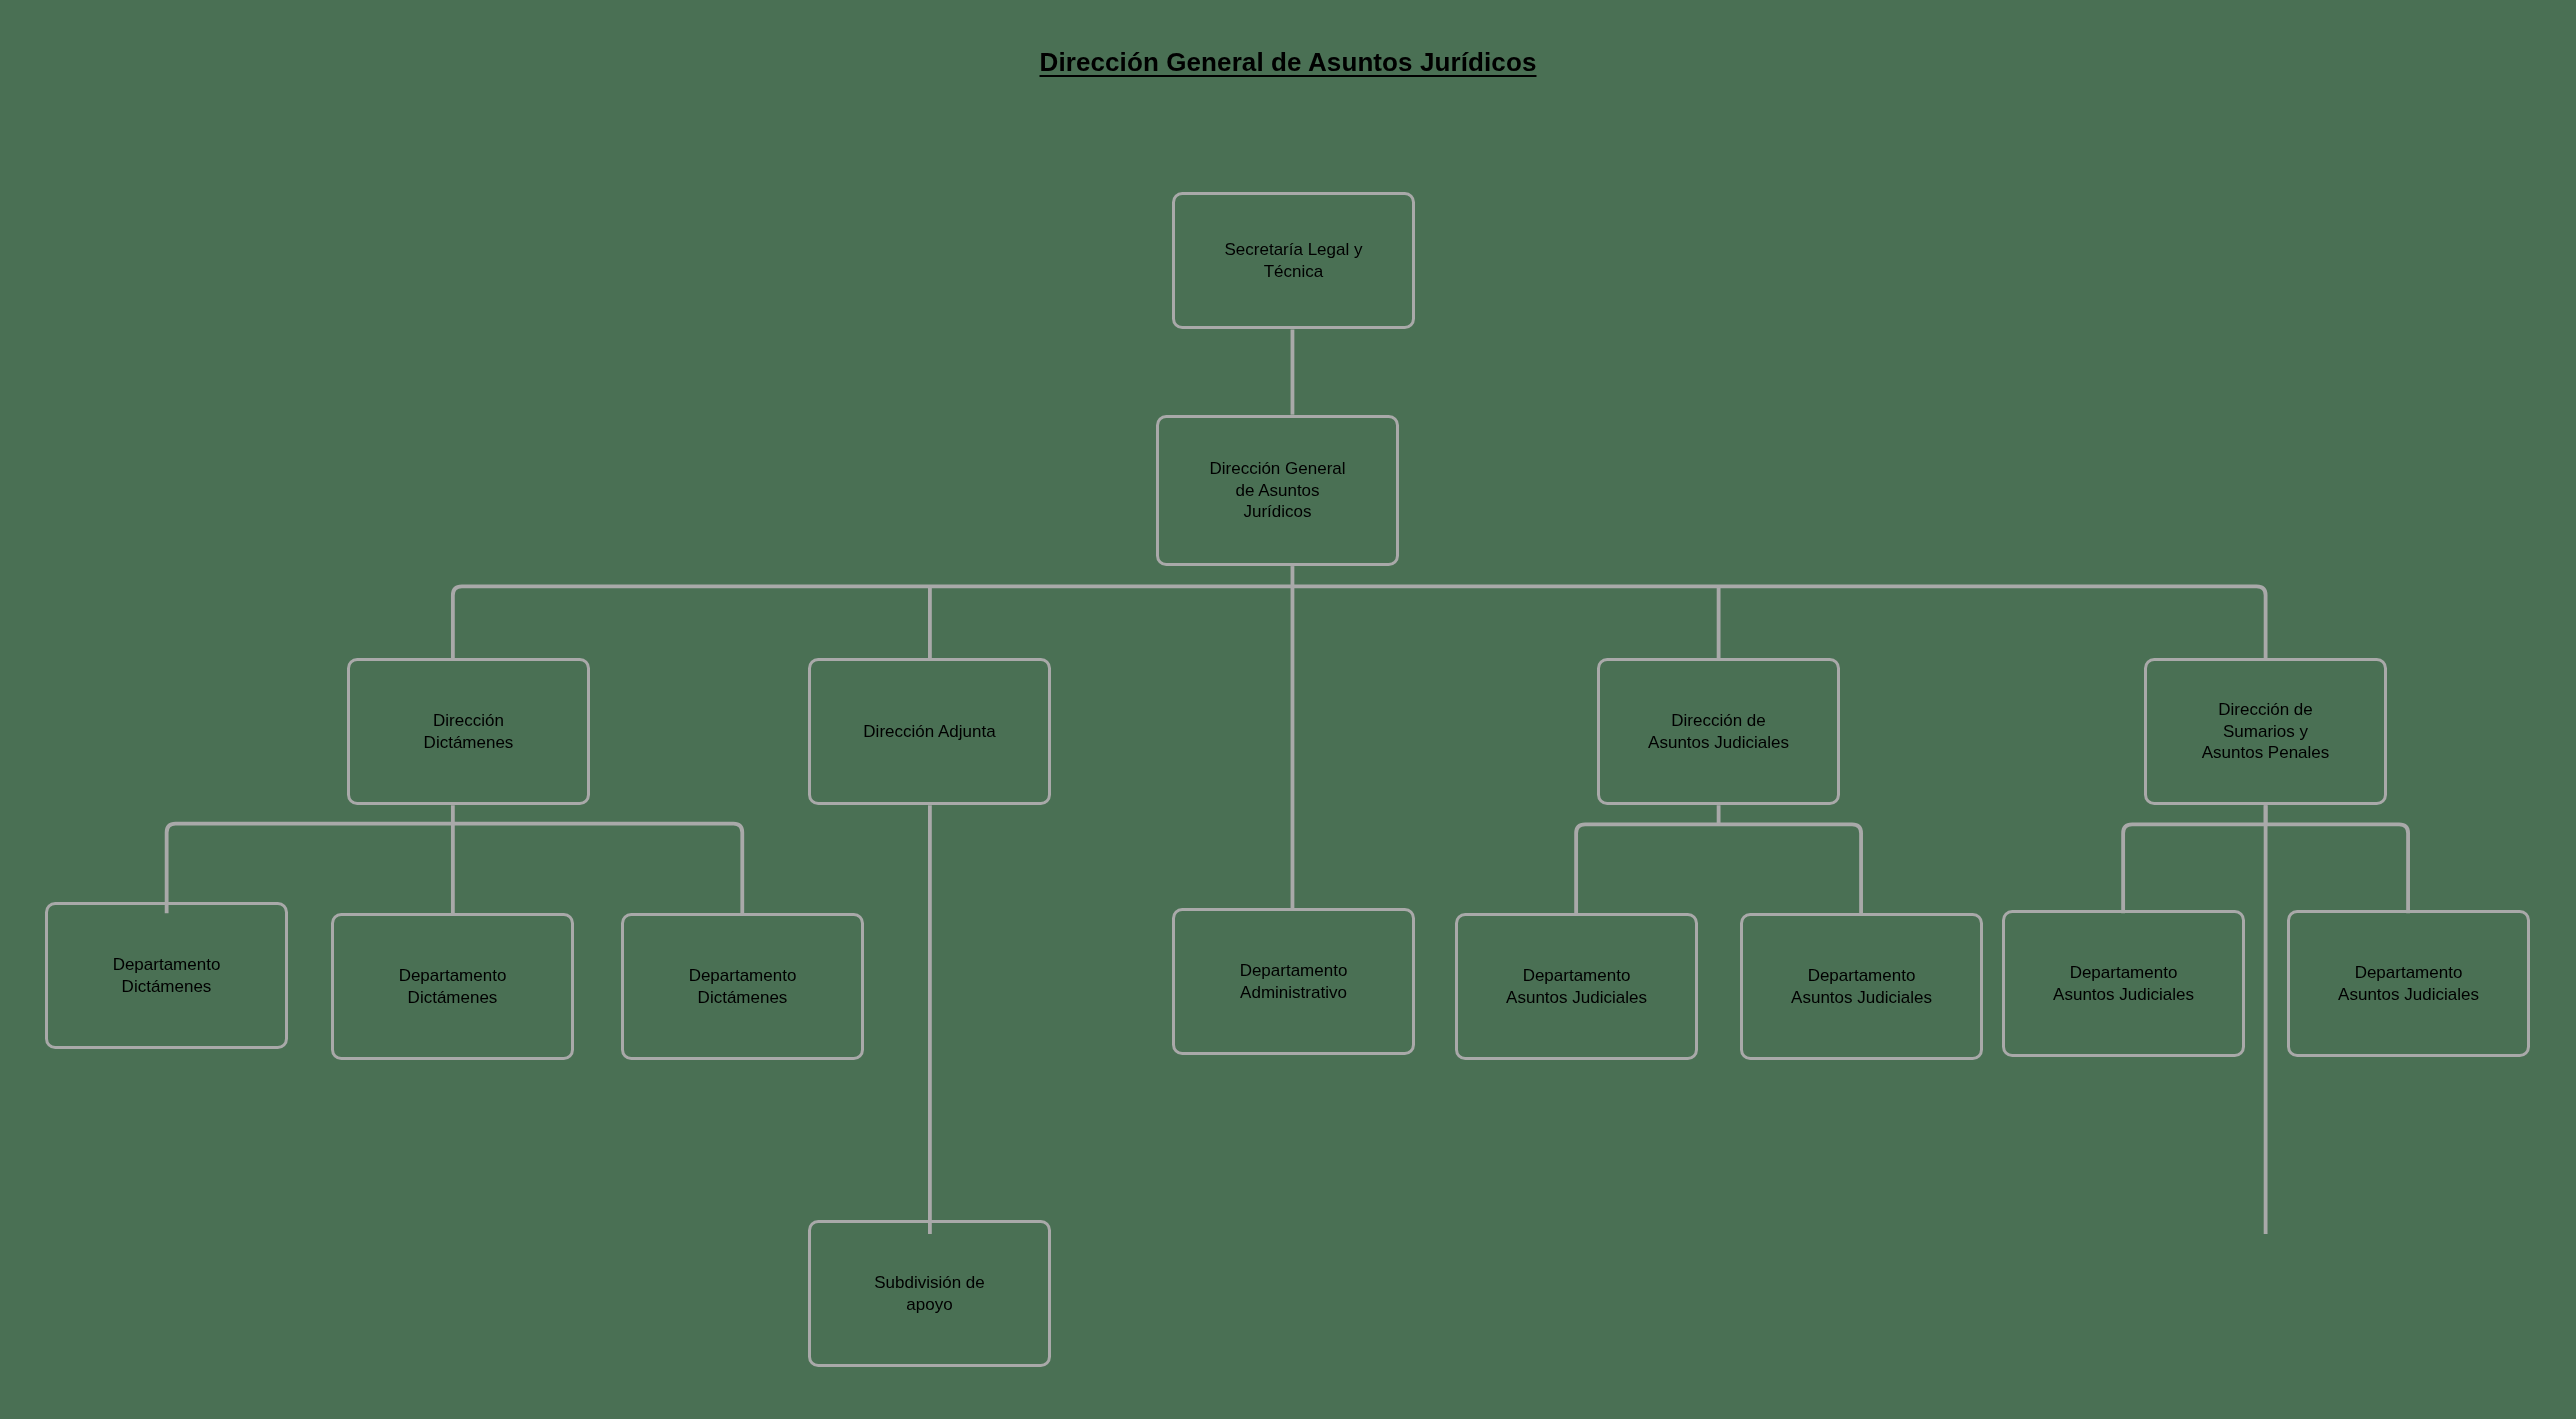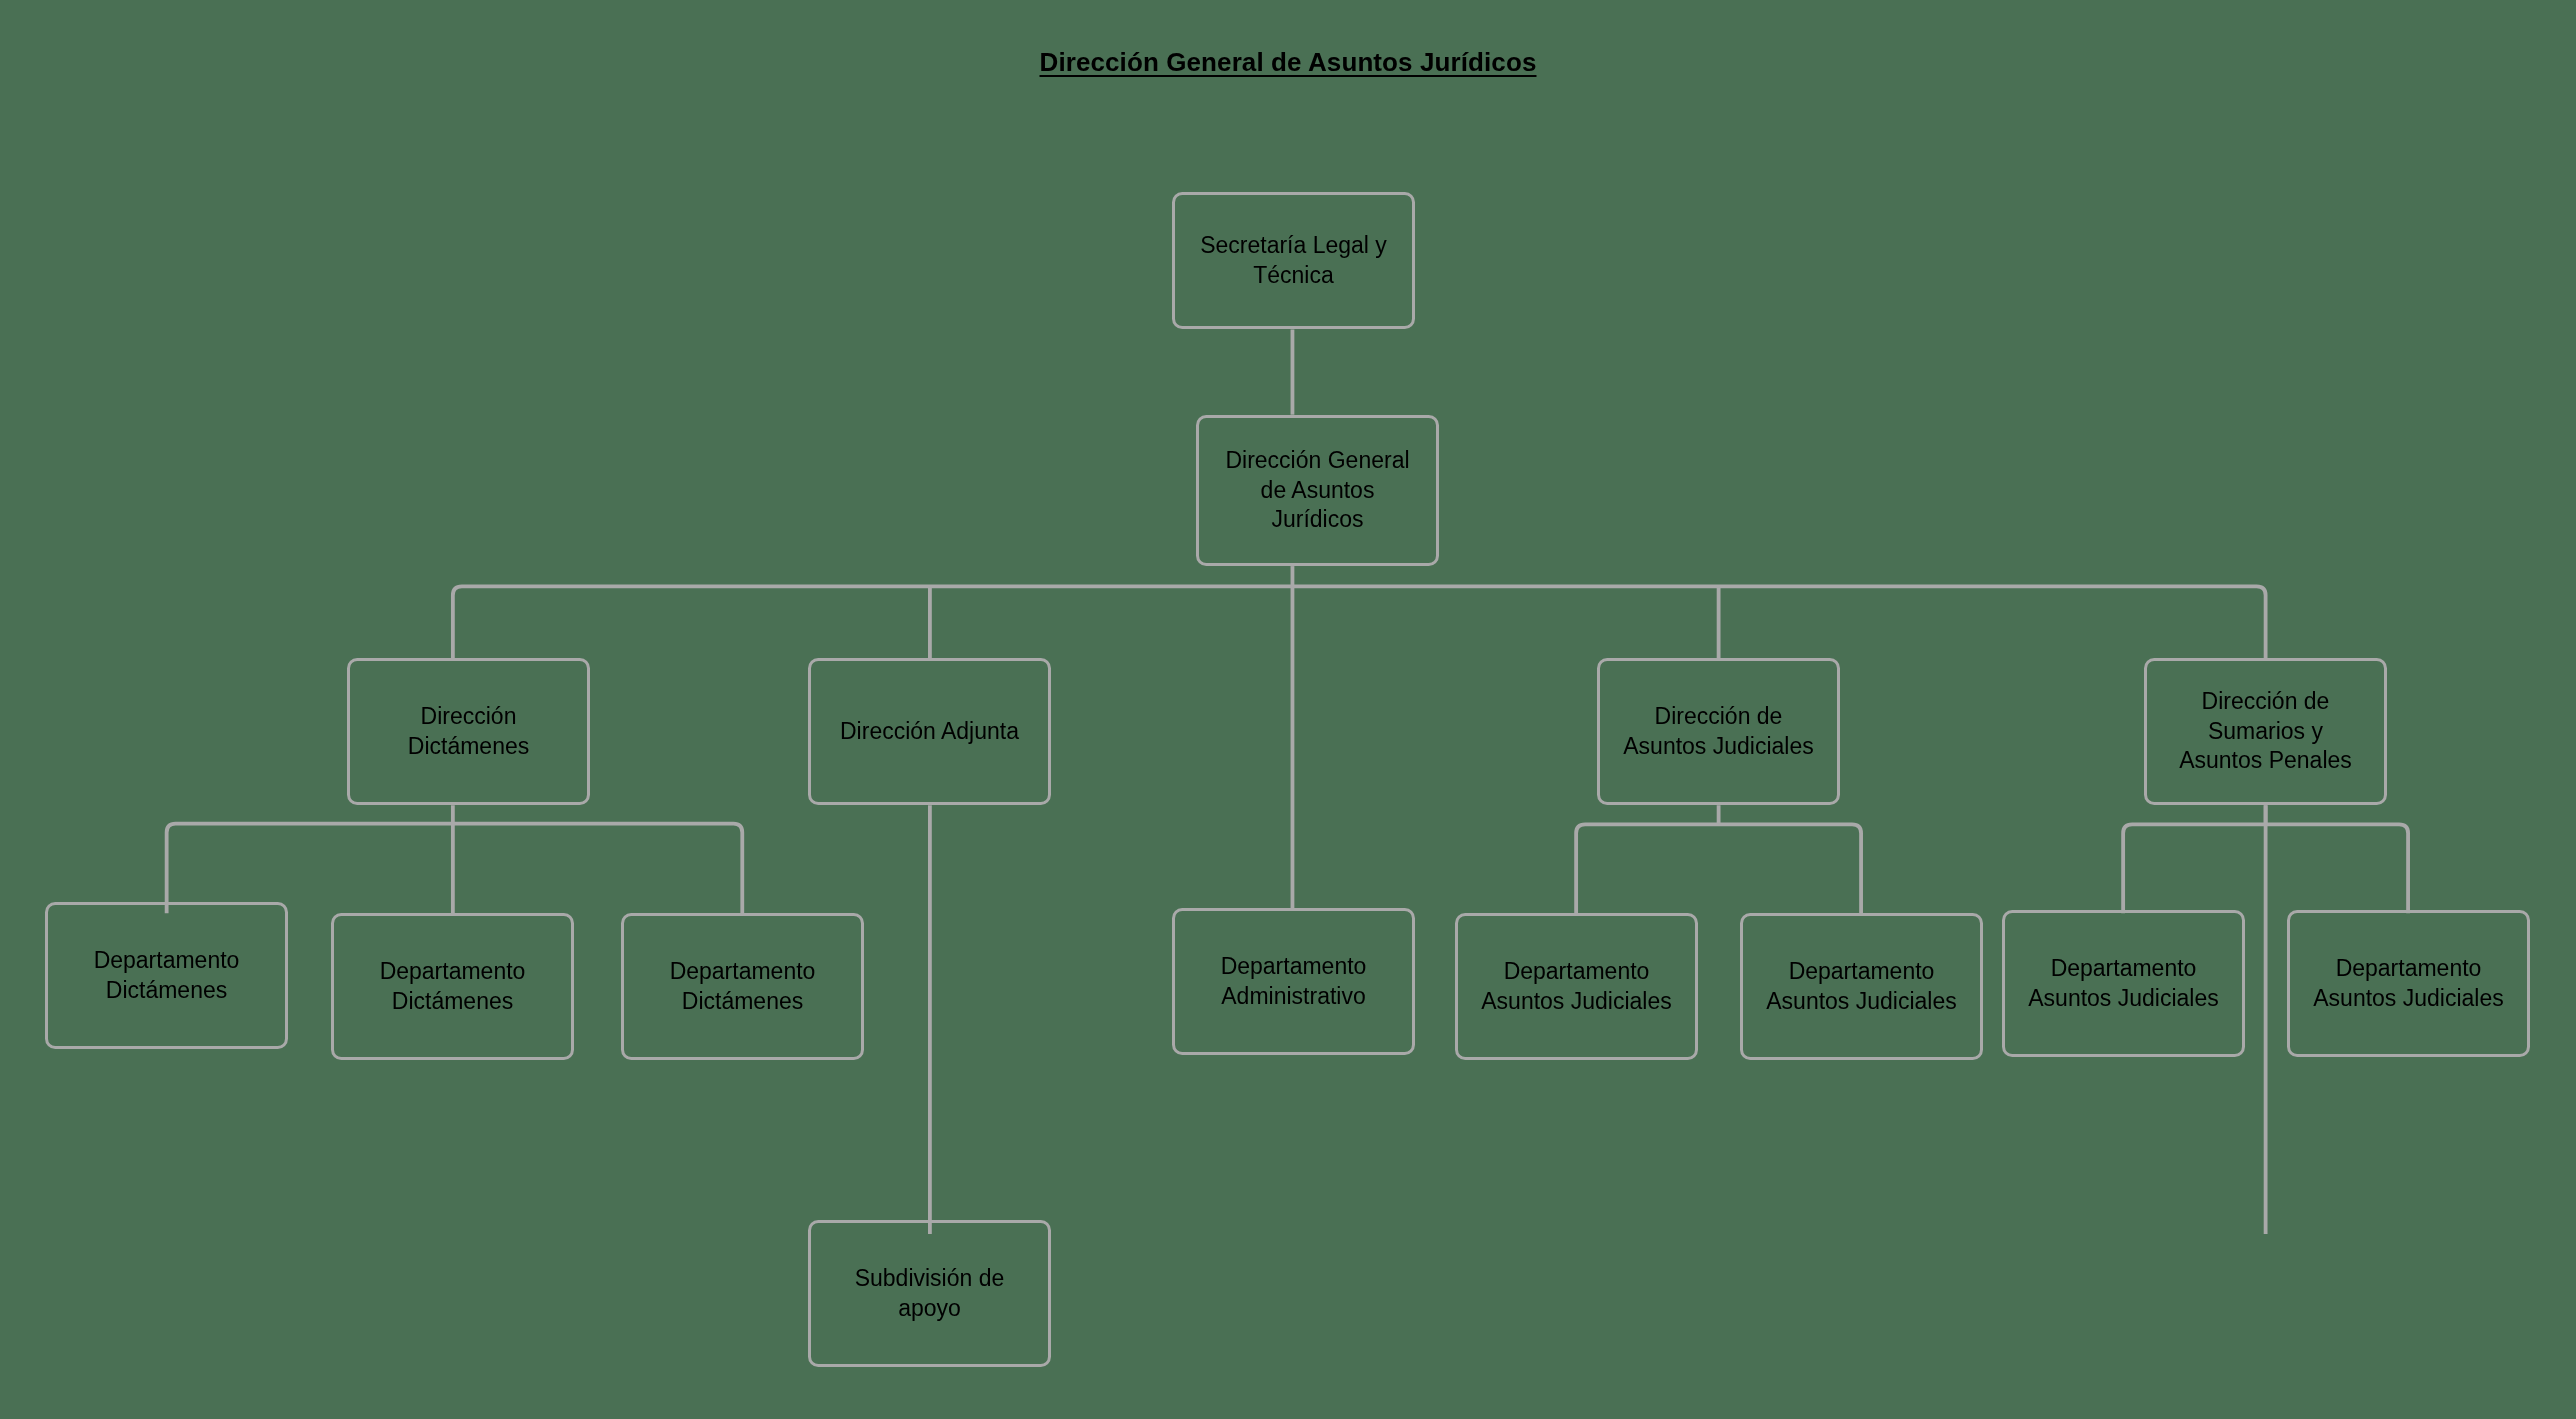--- a/index.html
+++ b/index.html
@@ -59,21 +59,21 @@
     position: absolute;
     box-sizing: border-box;
     border: 3.8px solid #a9a9a9;
     border-radius: 10.2px;
     background: transparent;
     display: flex;
     align-items: center;
     justify-content: center;
     text-align: center;
     color: #000000;
-    font-size: 23px;
+    font-size: 17px;
     line-height: 1.28;
     padding: 2.5px 6.4px;
   }
   .node .label {
     display: block;
     white-space: pre-line;
   }
 </style>
 </head>
 <body>
@@ -110,21 +110,21 @@
 
     <line x1="3562" y1="1266" x2="3562" y2="1940"></line>
 
   </svg>
 
   <div class="node" style="left:1172px; top:192px; width:243px; height:137px;">
     <span class="label">Secretaría Legal y
 Técnica</span>
   </div>
 
-  <div class="node" style="left:1196px; top:415px; width:243px; height:151px;">
+  <div class="node" style="left:1156px; top:415px; width:243px; height:151px;">
     <span class="label">Dirección General
 de Asuntos
 Jurídicos</span>
   </div>
 
   <div class="node" style="left:331px; top:658px; width:243px; height:147px;margin-left:16px;">
     <span class="label">Dirección
 Dictámenes</span>
   </div>
 

